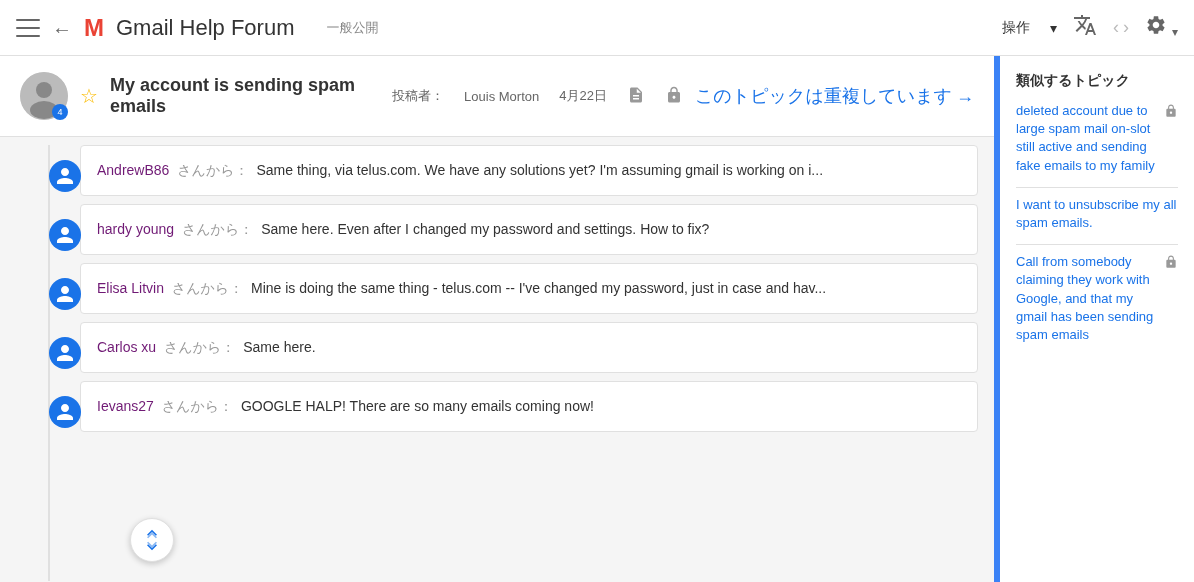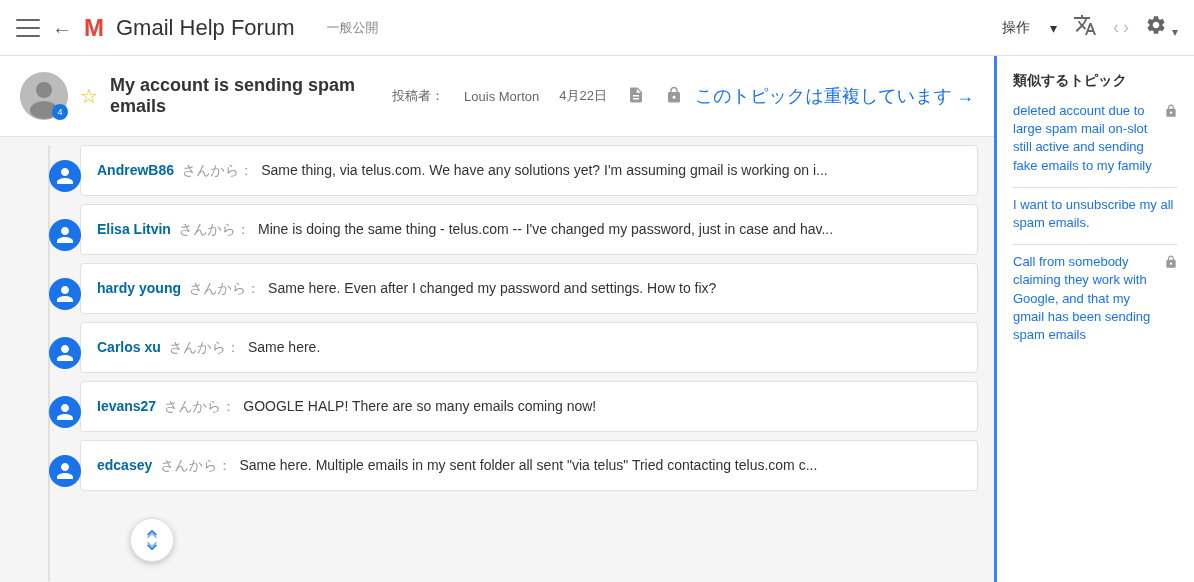--- a/index.html
+++ b/index.html
@@ -228,36 +228,36 @@
       height: 20px;
       fill: #fff;
     }
     .message-content {
       flex: 1;
       font-size: 14px;
       color: #333;
       line-height: 1.5;
     }
     .message-author {
-      color: #0369a1;
-      font-weight: bold;
+      color: #701a75;
+      font-weight: normal;
     }
     .message-separator {
       color: #999;
       margin: 0 4px;
     }
     .message-text {
       color: #333;
     }
 
     
     .right-sidebar {
       width: 200px;
       background: #fff;
-      border-left: 3px solid #3b82f6;
+      border-left: 6px solid #3b82f6;
       padding: 16px;
       overflow-y: auto;
     }
     .sidebar-title {
       font-size: 14px;
       font-weight: bold;
       color: #333;
       margin-bottom: 12px;
     }
     .sidebar-topic {
@@ -403,38 +403,38 @@
       </div>
 
       <div class="message-item">
         <div class="message-row">
           <div class="message-avatar">
             <svg viewBox="0 0 24 24">
                 <path d="M12 12c2.7 0 4.8-2.1 4.8-4.8S14.7 2.4 12 2.4 7.2 4.5 7.2 7.2 9.3 12 12 12zm0 2.4c-3.2 0-9.6 1.6-9.6 4.8v2.4h19.2v-2.4c0-3.2-6.4-4.8-9.6-4.8z"></path>
               </svg>
           </div>
           <div class="message-content">
-            <span class="message-author">Elisa Litvin</span>
+            <span class="message-author">hardy young</span>
             <span class="message-separator">さんから：</span>
-            <span class="message-text">Mine is doing the same thing - telus.com -- I've changed my password, just in case and hav...</span>
+            <span class="message-text">Same here. Even after I changed my password and settings. How to fix?</span>
           </div>
         </div>
       </div>
 
       <div class="message-item">
         <div class="message-row">
           <div class="message-avatar">
             <svg viewBox="0 0 24 24">
                 <path d="M12 12c2.7 0 4.8-2.1 4.8-4.8S14.7 2.4 12 2.4 7.2 4.5 7.2 7.2 9.3 12 12 12zm0 2.4c-3.2 0-9.6 1.6-9.6 4.8v2.4h19.2v-2.4c0-3.2-6.4-4.8-9.6-4.8z"></path>
               </svg>
           </div>
           <div class="message-content">
-            <span class="message-author">hardy young</span>
+            <span class="message-author">Elisa Litvin</span>
             <span class="message-separator">さんから：</span>
-            <span class="message-text">Same here. Even after I changed my password and settings. How to fix?</span>
+            <span class="message-text">Mine is doing the same thing - telus.com -- I've changed my password, just in case and hav...</span>
           </div>
         </div>
       </div>
 
       <div class="message-item">
         <div class="message-row">
           <div class="message-avatar">
             <svg viewBox="0 0 24 24">
                 <path d="M12 12c2.7 0 4.8-2.1 4.8-4.8S14.7 2.4 12 2.4 7.2 4.5 7.2 7.2 9.3 12 12 12zm0 2.4c-3.2 0-9.6 1.6-9.6 4.8v2.4h19.2v-2.4c0-3.2-6.4-4.8-9.6-4.8z"></path>
               </svg>
@@ -455,34 +455,20 @@
               </svg>
           </div>
           <div class="message-content">
             <span class="message-author">Ievans27</span>
             <span class="message-separator">さんから：</span>
             <span class="message-text">GOOGLE HALP! There are so many emails coming now!</span>
           </div>
         </div>
       </div>
 
-      <div class="message-item">
-        <div class="message-row">
-          <div class="message-avatar">
-            <svg viewBox="0 0 24 24">
-                <path d="M12 12c2.7 0 4.8-2.1 4.8-4.8S14.7 2.4 12 2.4 7.2 4.5 7.2 7.2 9.3 12 12 12zm0 2.4c-3.2 0-9.6 1.6-9.6 4.8v2.4h19.2v-2.4c0-3.2-6.4-4.8-9.6-4.8z"></path>
-              </svg>
-          </div>
-          <div class="message-content">
-            <span class="message-author">edcasey</span>
-            <span class="message-separator">さんから：</span>
-            <span class="message-text">Same here. Multiple emails in my sent folder all sent "via telus" Tried contacting telus.com c...</span>
-          </div>
-        </div>
-      </div>
 
     </div>
 
     <div class="scroll-fab">
       <div class="scroll-fab-arrows">
         <svg width="20" height="20" viewBox="0 0 24 24" fill="#1a73e8">
           <path d="M7.41 15.41L12 10.83l4.59 4.58L18 14l-6-6-6 6z"></path>
           <path d="M7.41 18.41L12 13.83l4.59 4.58L18 17l-6-6-6 6z" opacity="0.5"></path>
         </svg>
         <svg width="20" height="20" viewBox="0 0 24 24" fill="#1a73e8" style="margin-top:-6px">

